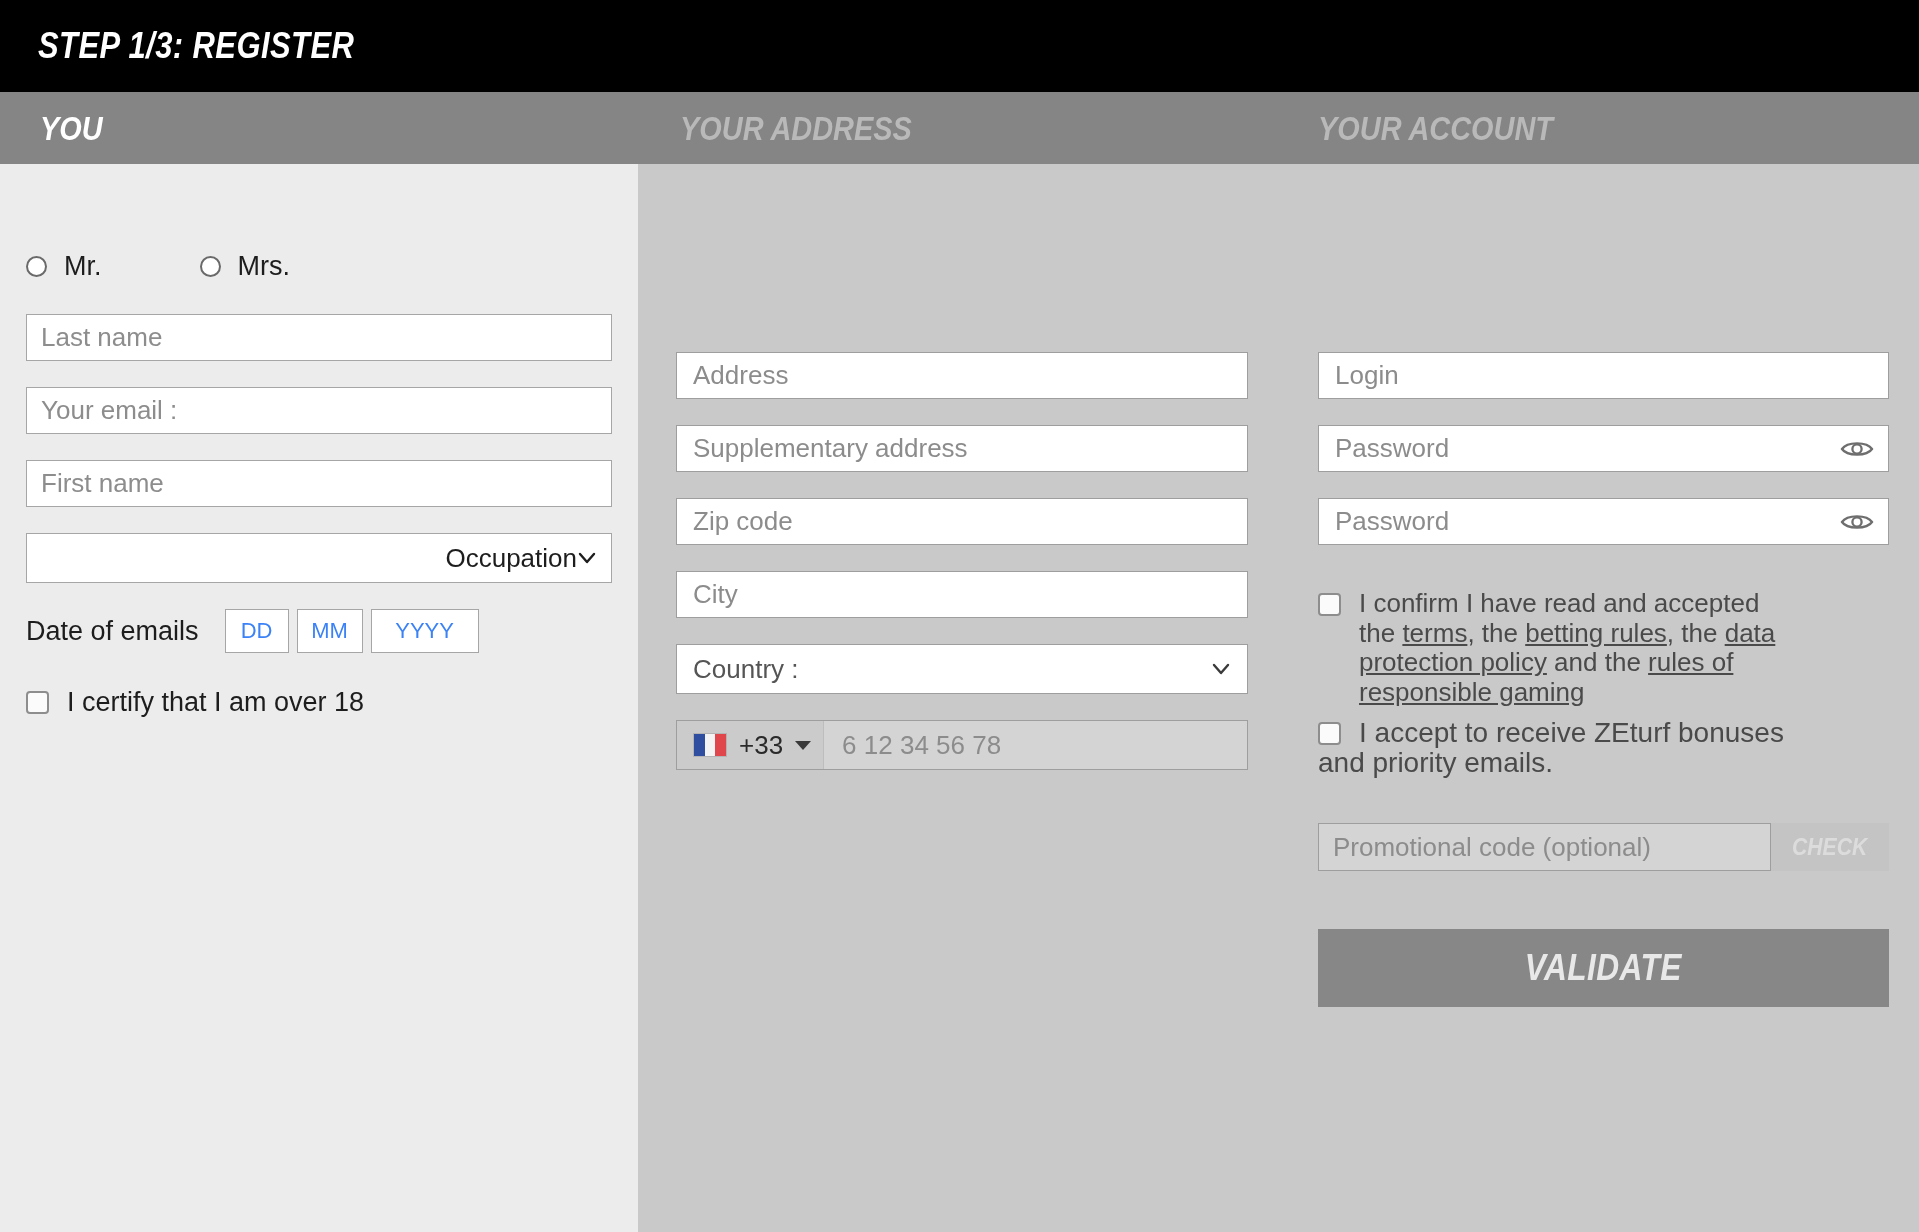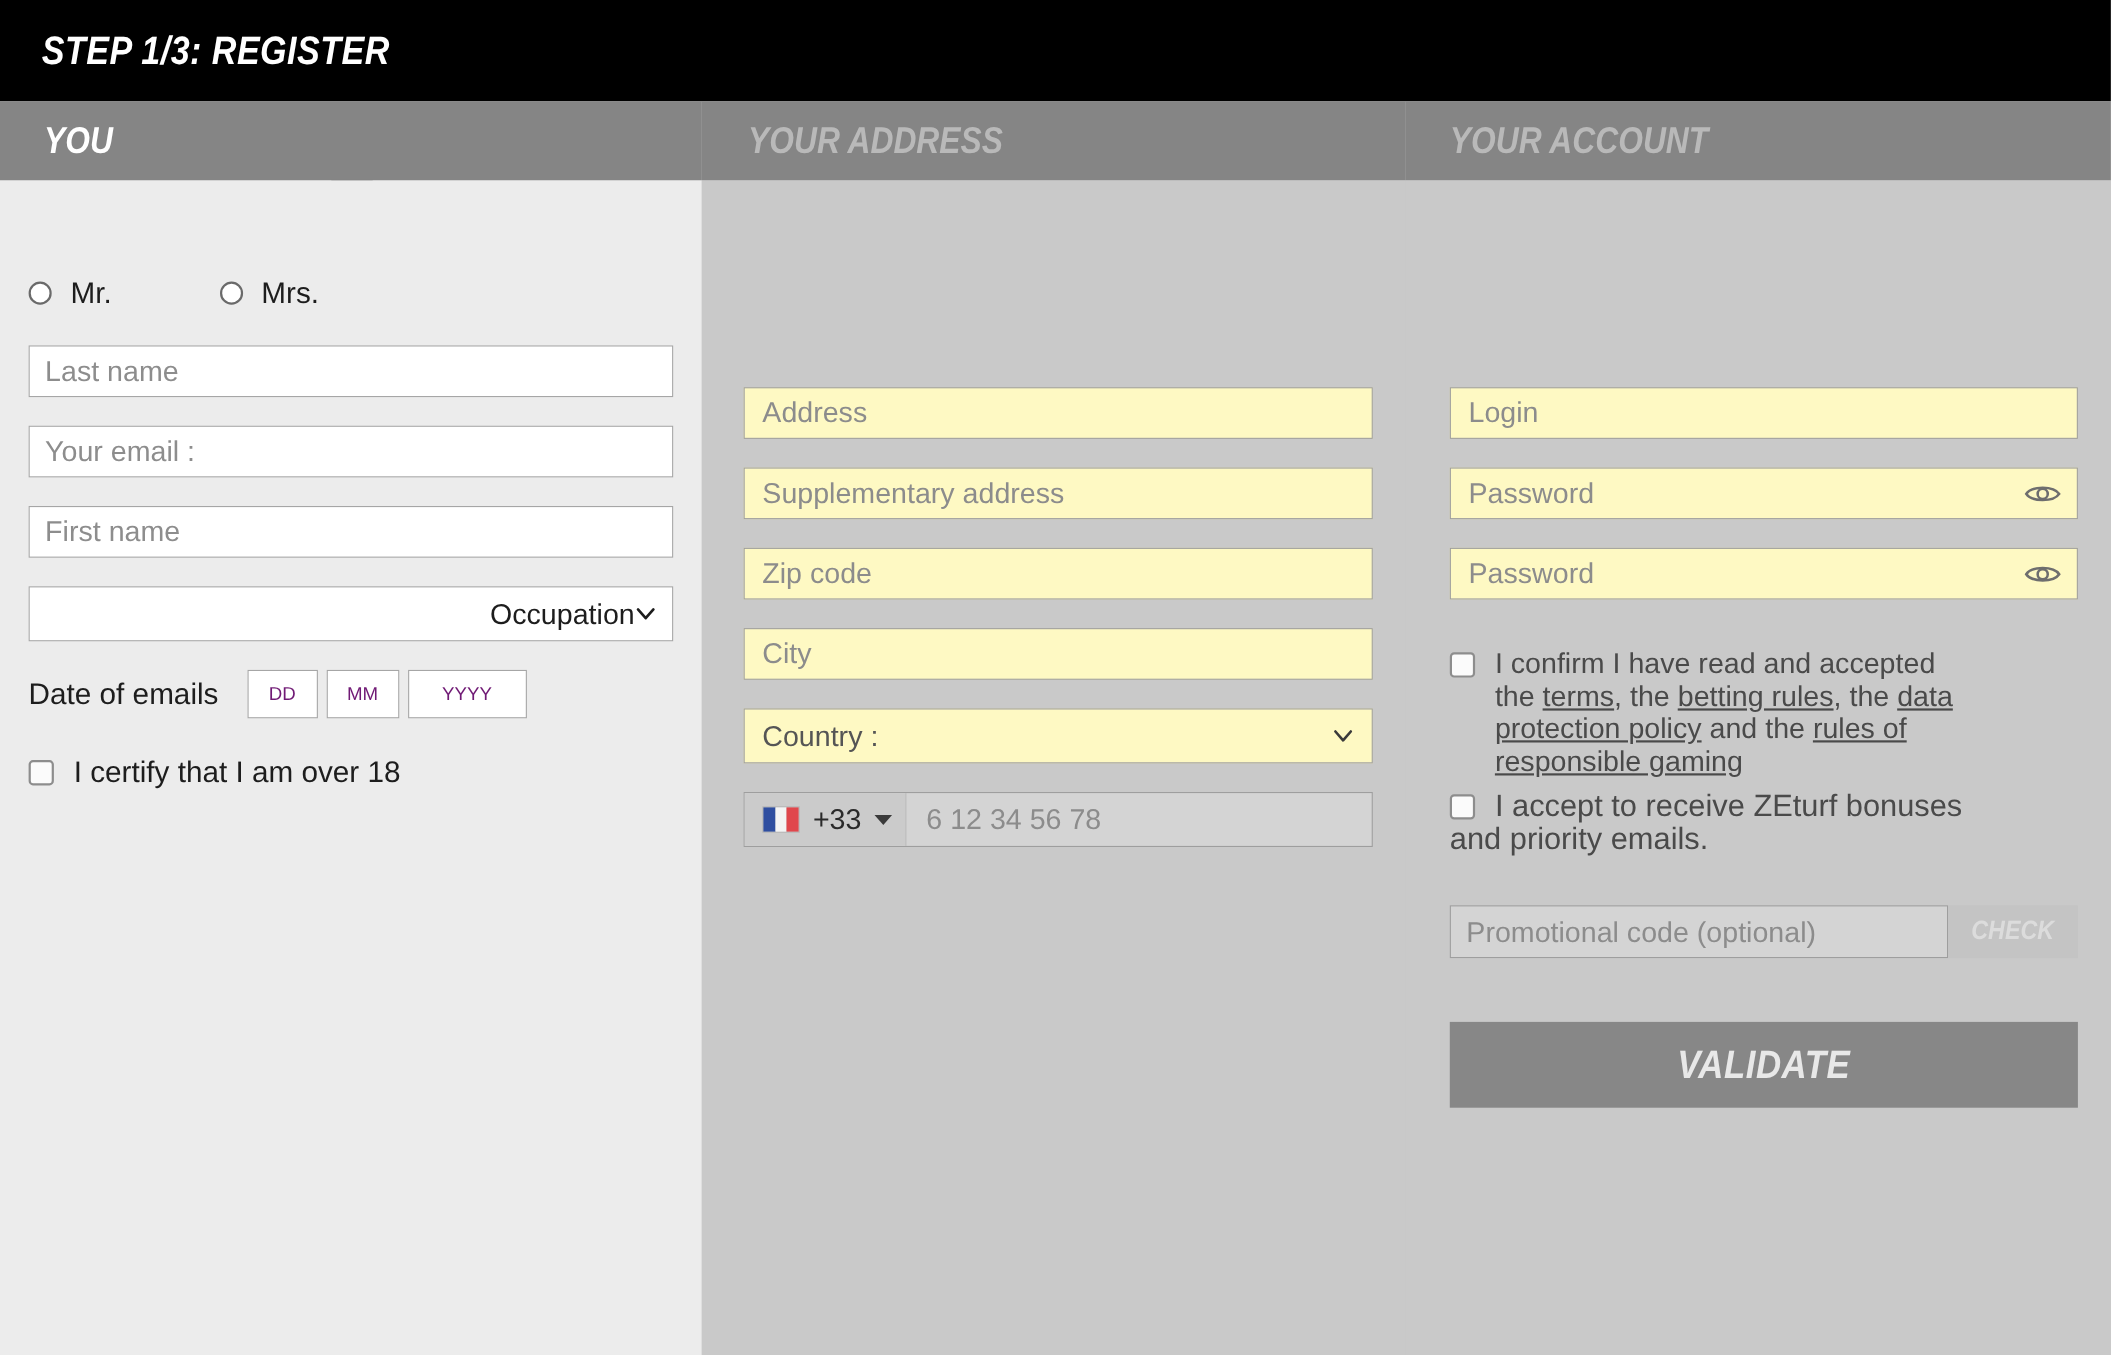--- a/index.html
+++ b/index.html
@@ -197,22 +197,22 @@
     box-sizing: border-box;
     display: flex;
     align-items: center;
     justify-content: center;
     margin-right: 8px;
   }
   .dob-dd { width: 64px; }
   .dob-mm { width: 66px; }
   .dob-yyyy { width: 108px; margin-right: 0; }
   .dob-box span {
-    font-size: 17px;
-    color: #701a75;
+    font-size: 22px;
+    color: #3b82f6;
   }
 
   
   .check-row {
     display: flex;
     align-items: flex-start;
   }
   .checkbox {
     width: 23px;
     height: 23px;
@@ -227,21 +227,21 @@
     margin-left: 18px;
     font-size: 27px;
     color: #1d1d1d;
     line-height: 1.12;
   }
 
   
   .dfield {
     width: 100%;
     height: 47px;
-    background: #fef9c3;
+    background: #ffffff;
     border: 1px solid #9e9e9e;
     box-sizing: border-box;
     display: flex;
     align-items: center;
     padding-left: 16px;
     margin-bottom: 26px;
   }
   .dfield-text {
     font-size: 26px;
     color: #8c8c8c;

